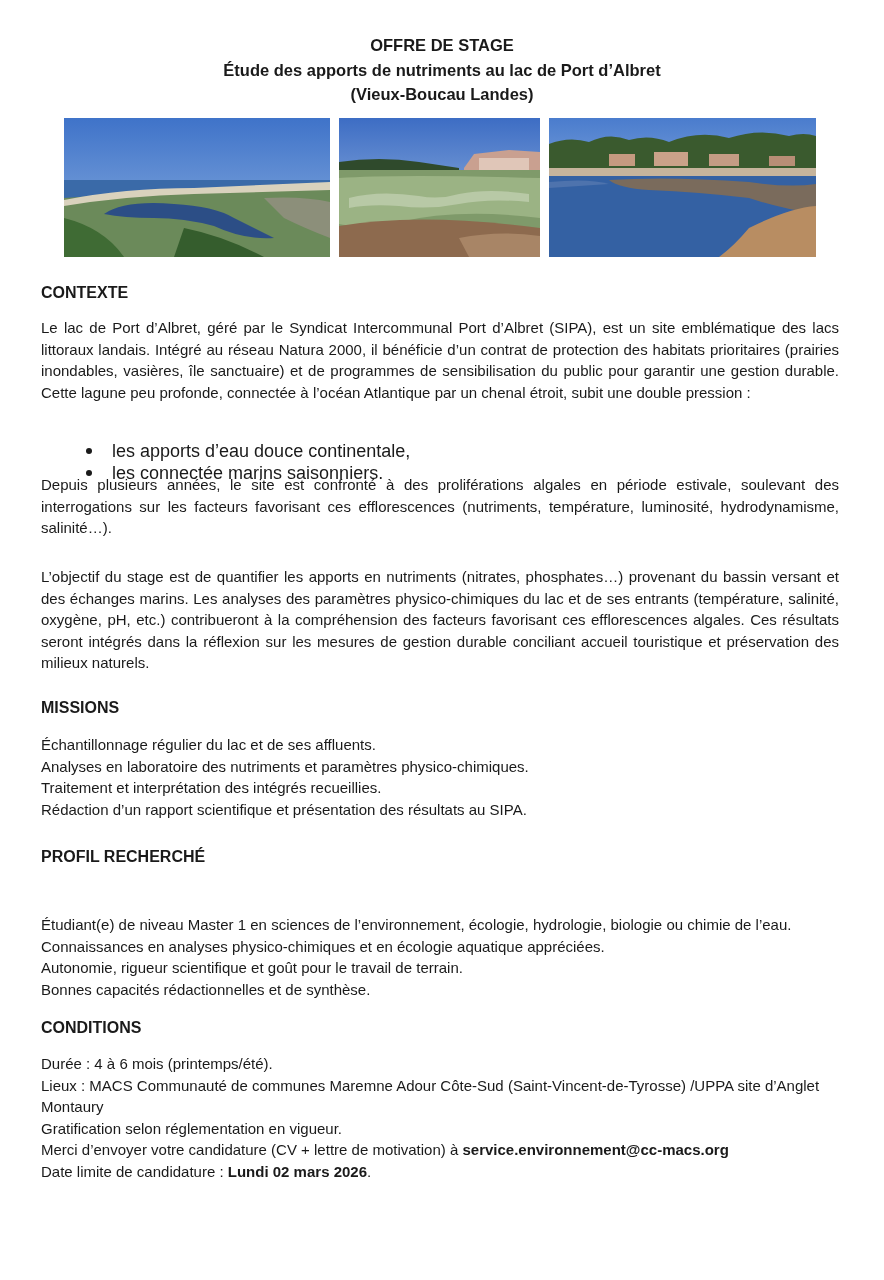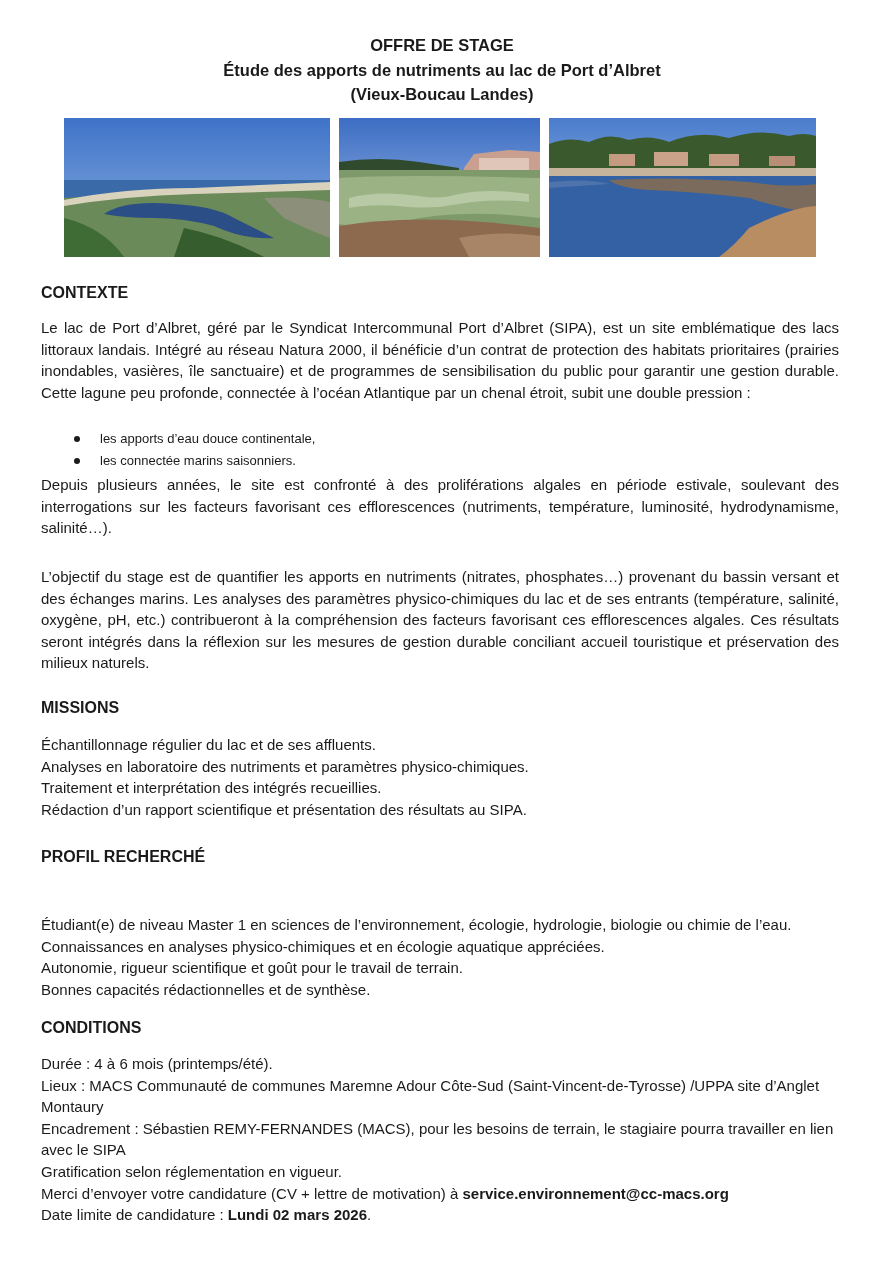--- a/index.html
+++ b/index.html
@@ -12,21 +12,21 @@
   .photos { position: absolute; top: 118px; left: 64px; height: 139px; }
   .photo { position: absolute; top: 0; height: 139px; overflow: hidden; }
   .photo svg { display: block; width: 100%; height: 100%; }
   .p1 { left: 0; width: 266px; }
   .p2 { left: 275px; width: 201px; }
   .p3 { left: 485px; width: 267px; }
   .section-title { position: absolute; left: 41px; font-weight: bold; font-size: 16px; }
   .para { position: absolute; left: 41px; width: 798px; font-size: 15px; line-height: 21.6px; text-align: justify; }
   .para.left { text-align: left; }
   .line { display: block; }
-  .bullets { position: absolute; left: 41px; width: 798px; font-size: 13px; line-height: 22px; margin: 0; padding: 0; list-style: none; }
+  .bullets { position: absolute; left: 41px; width: 798px; font-size: 18px; line-height: 22px; margin: 12px; padding: 0; list-style: none; }
   .bullets li { position: relative; padding-left: 59px; }
   .bullets li .dot { position: absolute; left: 33px; top: 8px; width: 6px; height: 6px; border-radius: 50%; background: #1a1a1a; }
   b, .bold { font-weight: bold; }
   .email { font-weight: bold; }
 </style>
 </head>
 <body>
 
 <div class="page">
 
@@ -126,19 +126,18 @@
     <span class="line">Connaissances en analyses physico-chimiques et en écologie aquatique appréciées.</span>
     <span class="line">Autonomie, rigueur scientifique et goût pour le travail de terrain.</span>
     <span class="line">Bonnes capacités rédactionnelles et de synthèse.</span>
   </div>
 
   <div class="section-title" style="top:1019px;">CONDITIONS</div>
 
   <div class="para left" style="top:1053px;">
     <span class="line">Durée : 4 à 6 mois (printemps/été).</span>
     <span class="line">Lieux : MACS Communauté de communes Maremne Adour Côte-Sud (Saint-Vincent-de-Tyrosse) /UPPA site d’Anglet Montaury</span>
-    <span class="line">Encadrement : Sébastien REMY-FERNANDES (MACS), pour les besoins de terrain, le stagiaire pourra travailler en lien avec le SIPA</span>
     <span class="line">Gratification selon réglementation en vigueur.</span>
     <span class="line"><span>Merci d’envoyer votre candidature (CV + lettre de motivation) à </span><span class="email">service.environnement@cc-macs.org</span></span>
     <span class="line"><span>Date limite de candidature : </span><span class="bold">Lundi 02 mars 2026</span><span>.</span></span>
   </div>
 
 </div>
 
 </body></html>

